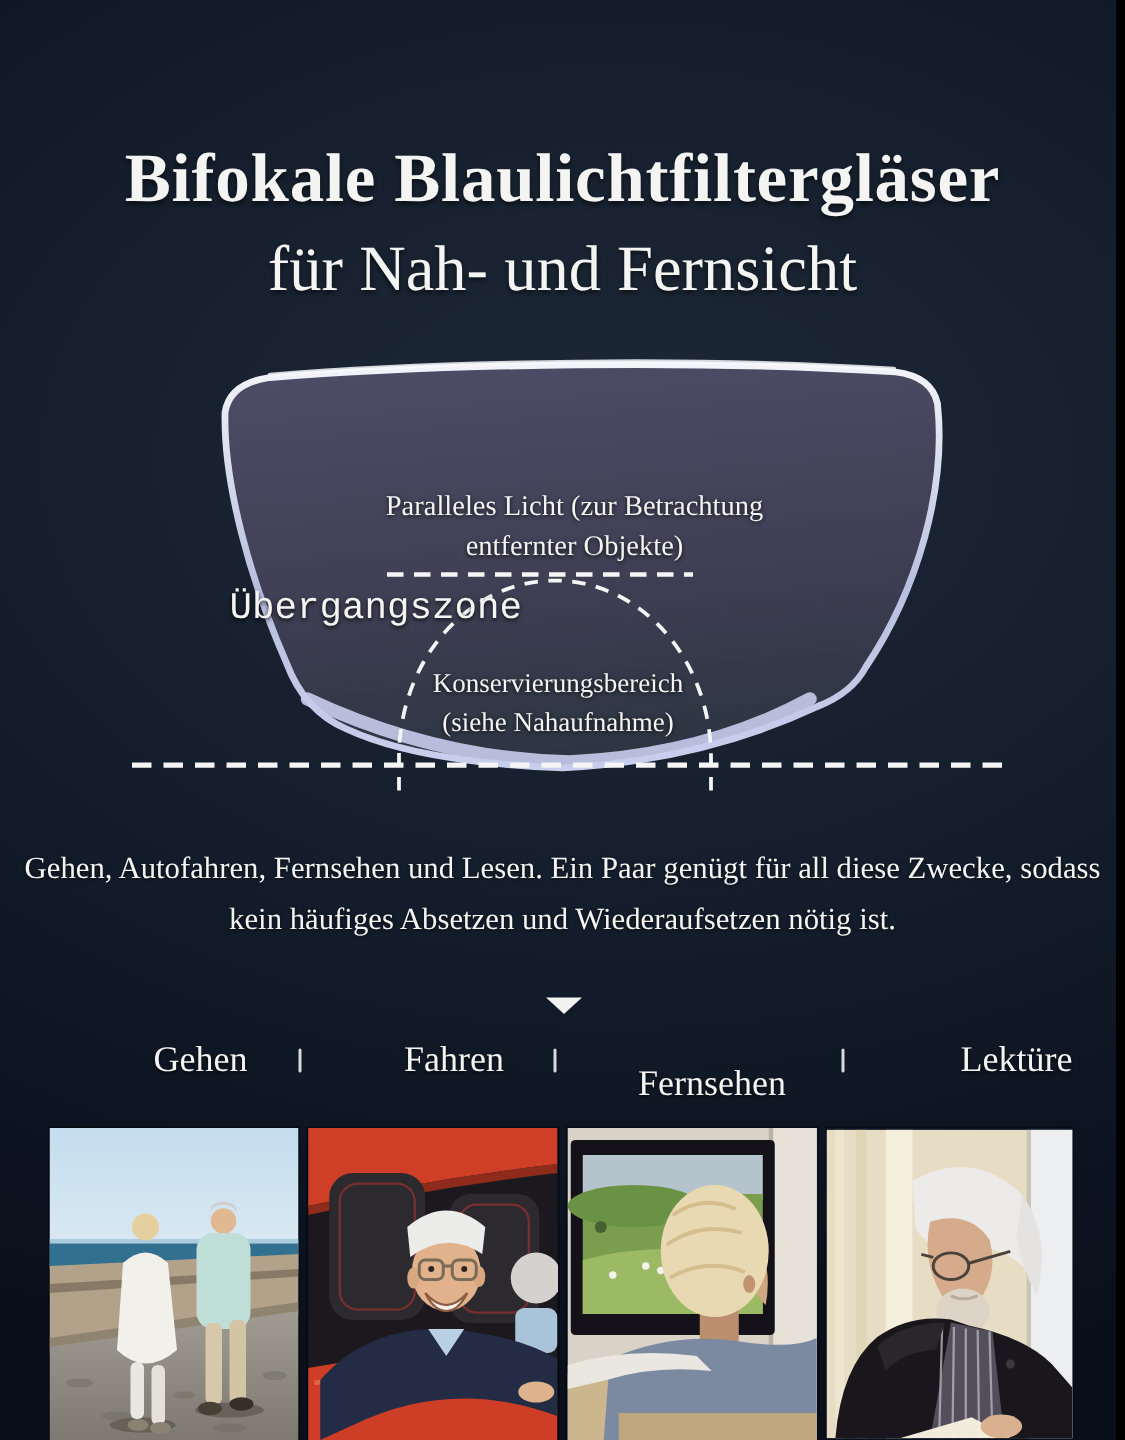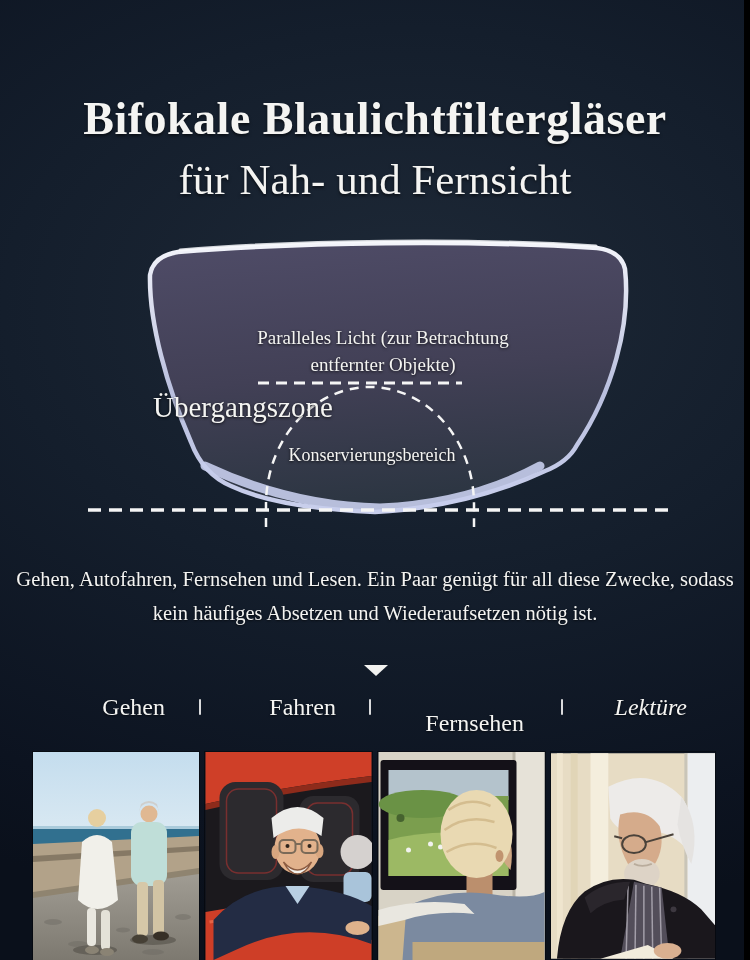--- a/index.html
+++ b/index.html
@@ -19,34 +19,34 @@
     top:155px;left:0;width:750px;text-align:center;
     font-size:43px;font-weight:normal;
     text-shadow:0 2px 3px rgba(0,0,0,.55);white-space:nowrap;
   }
   .diagram-svg{top:235px;left:0;}
   .lens-label{
     text-align:center;text-shadow:0 1px 3px rgba(0,0,0,.8);
     line-height:27px;font-size:19px;
   }
   .label-parallel{top:324px;left:233px;width:300px;}
-  .label-transition{top:391px;left:153px;font-size:29px;text-shadow:0 1px 3px rgba(0,0,0,.8);}
+  .label-transition{top:391px;left:153px;font-size:25px;text-shadow:0 1px 3px rgba(0,0,0,.8);font-family:Liberation Mono, monospace;}
   .label-preserve{top:442px;left:272px;width:200px;font-size:18px;line-height:26px;}
   .paragraph{top:562px;left:0;width:750px;text-align:center;font-size:20.5px;}
   .paragraph .pline{height:34px;line-height:34px;white-space:nowrap;text-shadow:0 1px 2px rgba(0,0,0,.6);}
   .down-triangle{
     top:665px;left:364px;width:0;height:0;
     border-left:12px solid transparent;border-right:12px solid transparent;
     border-top:11px solid #f2f2f0;
   }
   .cat-label{top:691px;height:32px;line-height:32px;text-align:right;font-size:24px;text-shadow:0 1px 2px rgba(0,0,0,.6);}
   .cat-gehen{left:65px;width:100px;}
   .cat-fahren{left:236px;width:100px;}
   .cat-fernsehen{left:404px;width:120px;margin-top:16px;}
-  .cat-lektuere{left:577px;width:110px;font-style:italic;}
+  .cat-lektuere{left:605px;width:110px;}
   .cat-sep{top:699px;width:2px;height:16px;background:#d9dadc;border-radius:1px;}
   .sep1{left:199px;} .sep2{left:369px;} .sep3{left:561px;}
   .photo{top:752px;height:208px;box-shadow:0 0 0 1px rgba(0,0,0,.4);}
   .photo-1{left:33px;width:166px;}
   .photo-2{left:205px;width:167px;}
   .photo-3{left:378px;width:167px;}
   .photo-4{left:551px;width:164px;}
   .photo svg{display:block;width:100%;height:100%;}
 </style>
 </head>
@@ -89,20 +89,21 @@
     </g>
   </svg>
 
   <div class="abs lens-label label-parallel">
     <div>Paralleles Licht (zur Betrachtung</div>
     <div>entfernter Objekte)</div>
   </div>
   <div class="abs label-transition">Übergangszone</div>
   <div class="abs lens-label label-preserve">
     <div>Konservierungsbereich</div>
+    <div>(siehe Nahaufnahme)</div>
   </div>
 
   <div class="abs paragraph">
     <div class="pline">Gehen, Autofahren, Fernsehen und Lesen. Ein Paar genügt für all diese Zwecke, sodass</div>
     <div class="pline">kein häufiges Absetzen und Wiederaufsetzen nötig ist.</div>
   </div>
 
   <div class="abs down-triangle"></div>
 
   <div class="abs cat-label cat-gehen">Gehen</div>

